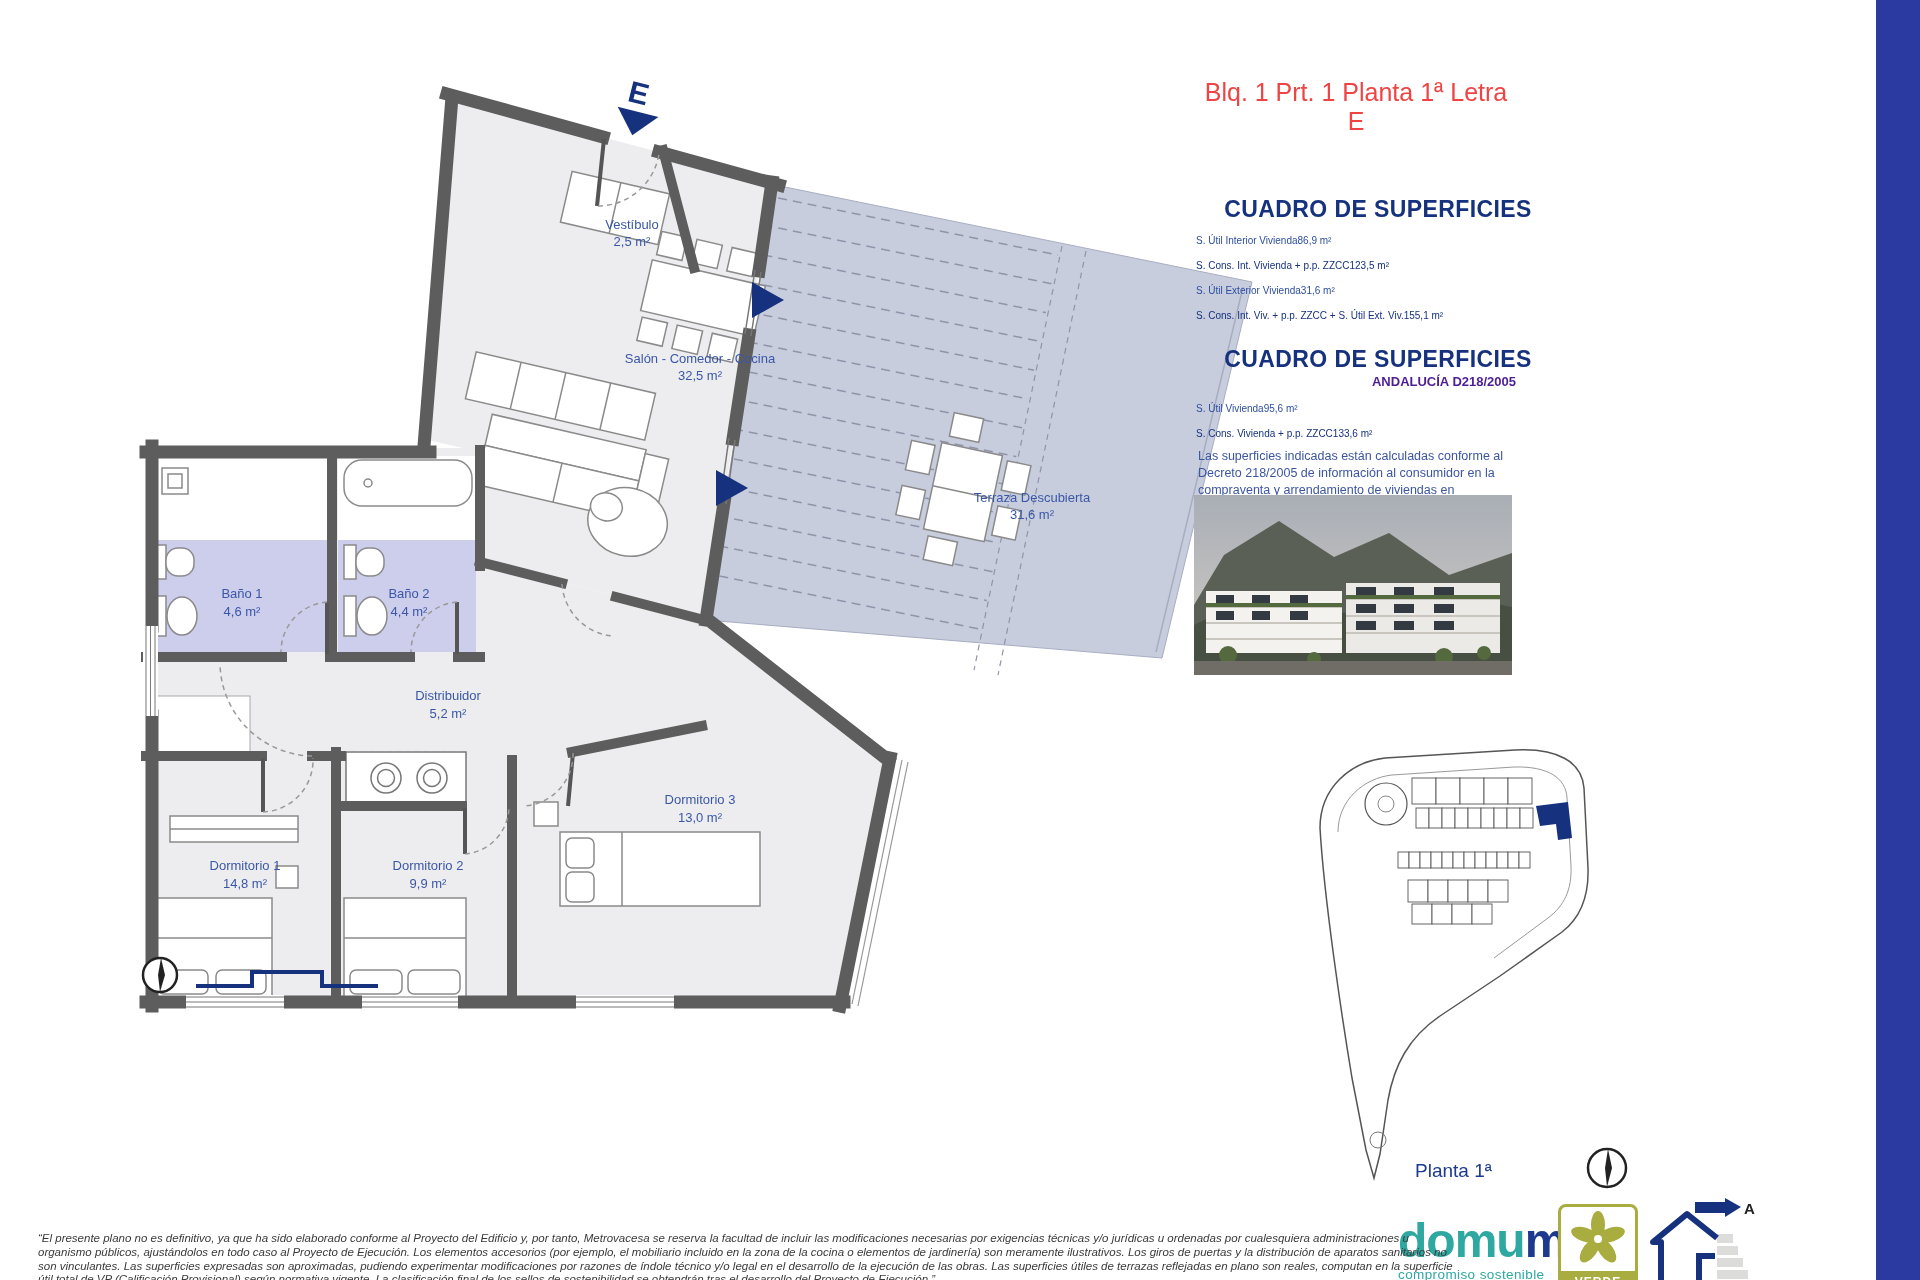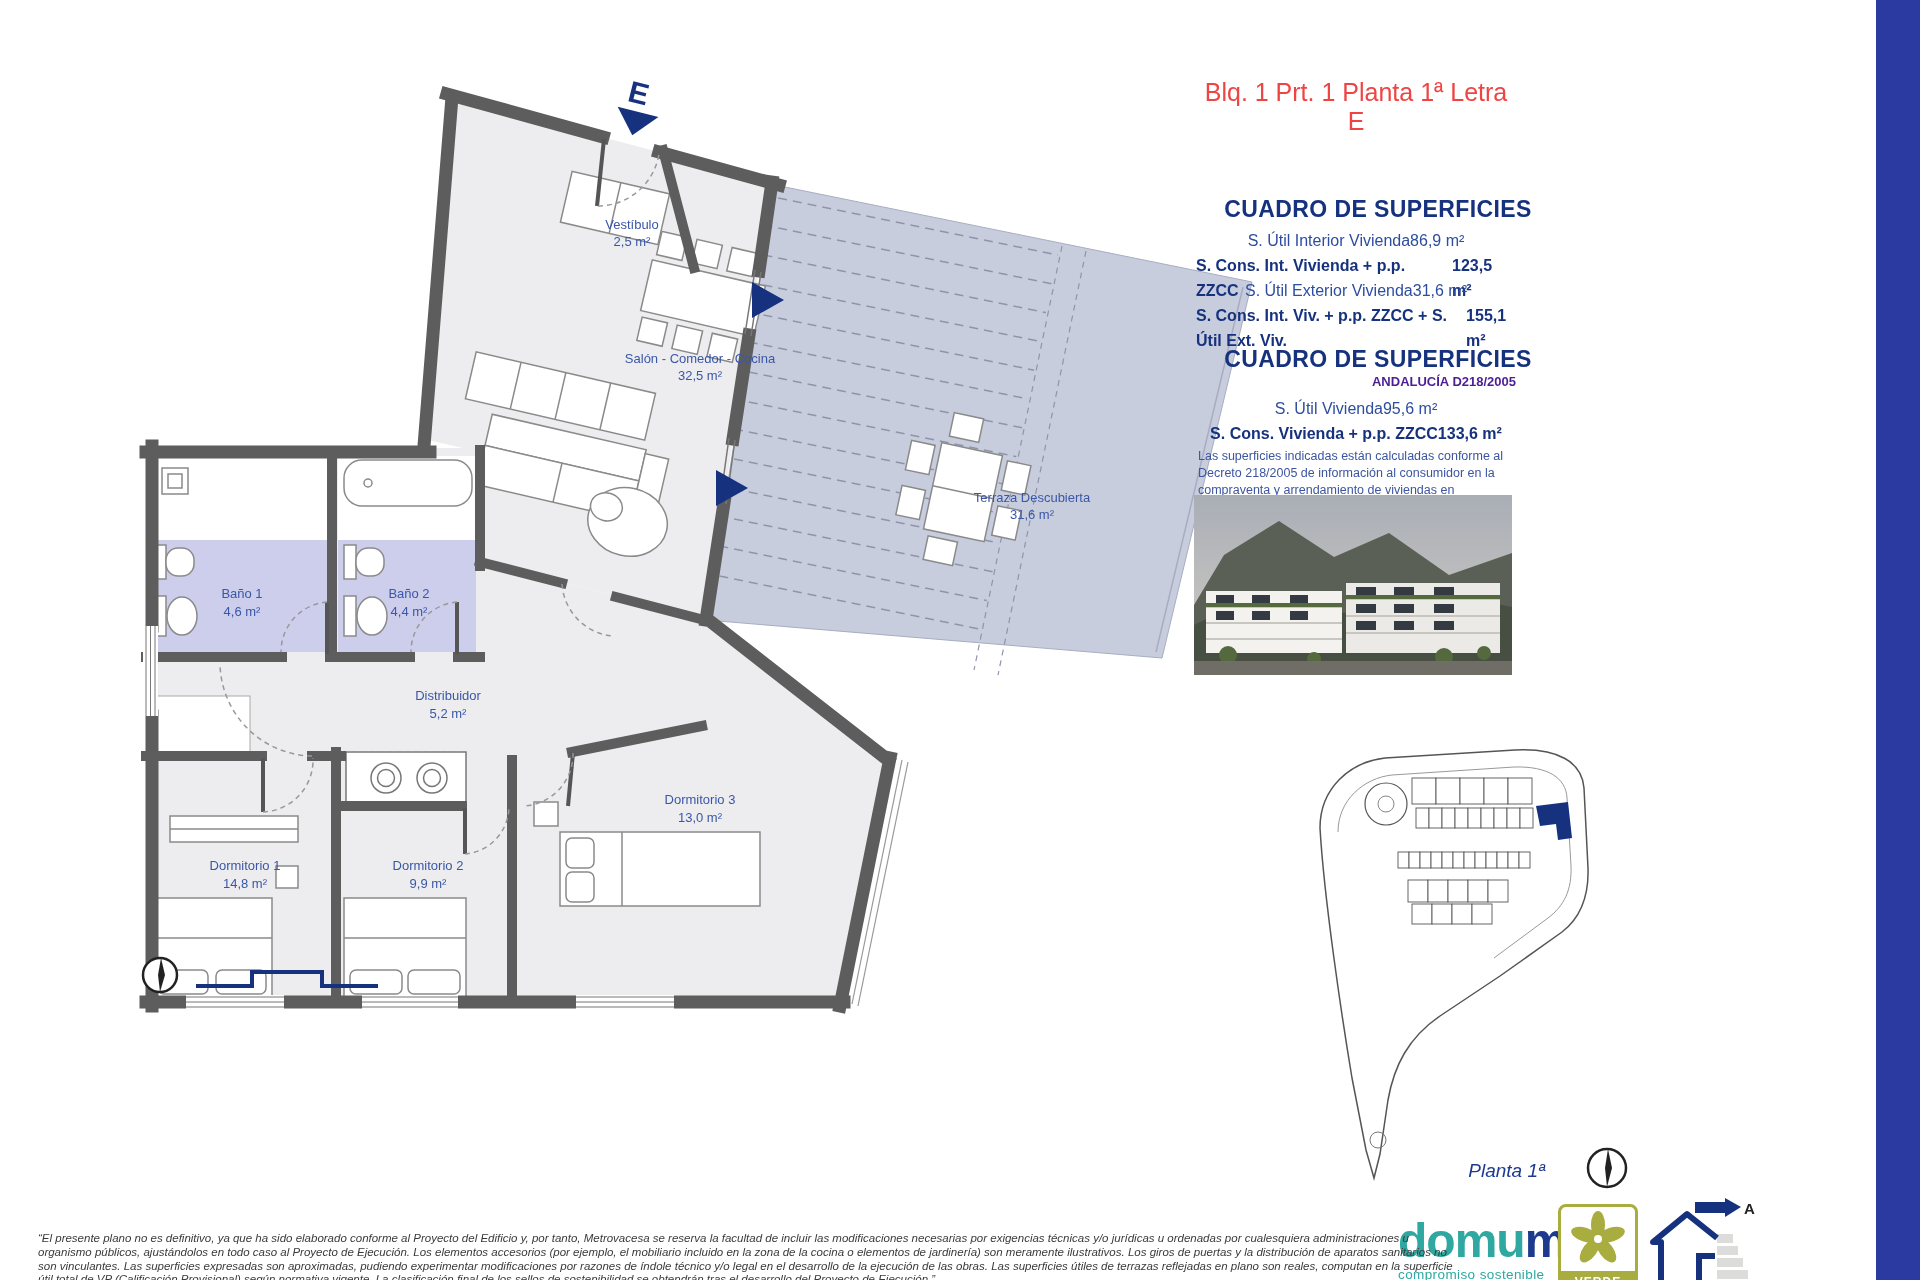--- a/index.html
+++ b/index.html
@@ -6,28 +6,28 @@
   #page{position:relative;width:1920px;height:1280px;background:#ffffff;overflow:hidden;
         font-family:"Liberation Sans",sans-serif;}
   .abs{position:absolute;}
   
   #sidebar{left:1196px;top:0;width:320px;height:1280px;}
   .sb-title{top:78px;left:0;width:320px;text-align:center;font-size:25px;color:#ef4444;}
   .sb-subtitle{top:116px;left:0;width:320px;text-align:center;font-size:29px;color:#1d3a8f;}
   .sb-h{left:0;width:320px;text-align:center;font-size:23px;font-weight:bold;color:#16327e;letter-spacing:.4px;margin-left:22px;}
   .sb-sub{left:0;width:320px;text-align:right;font-size:13px;font-weight:bold;color:#4c1d95;}
   .rows{left:0;width:320px;}
-  .srow{display:flex;justify-content:center;height:25px;line-height:25px;font-size:16px;color:#2d4da0;}
-  .srow.bold{font-weight:bold;color:#16327e;}
+  .srow{display:flex;justify-content:flex-start;height:25px;line-height:25px;font-size:10px;color:#2d4da0;}
+  .srow.bold{font-weight:normal;color:#16327e;}
   .note{left:2px;width:318px;font-size:12.5px;line-height:17px;color:#3b55a0;text-align:left;}
   
   #photo{left:1194px;top:495px;width:318px;height:180px;}
   
   #siteplan{left:1290px;top:748px;width:320px;height:436px;}
-  #planta-label{left:1415px;top:1160px;width:130px;text-align:right;font-size:19px;color:#1d3a8f;font-style:italic;}
+  #planta-label{left:1415px;top:1160px;width:130px;text-align:left;font-size:19px;color:#1d3a8f;}
   #compass-right{left:1583px;top:1144px;width:48px;height:48px;}
   
   #domum{left:1398px;top:1216px;width:170px;}
   #domum .word{font-size:48px;font-weight:bold;letter-spacing:-1px;line-height:50px;}
   #domum .teal{color:#2ea8a0;}
   #domum .blue{color:#1d3a8f;}
   #domum .tagline{font-size:13.5px;color:#2ea8a0;margin-top:1px;letter-spacing:.4px;}
   #verde{left:1558px;top:1204px;width:74px;height:86px;border:3px solid #a9ac3e;border-radius:8px;background:#fff;}
   #verde .bar{position:absolute;left:0;right:0;bottom:0;height:22px;background:#a9ac3e;color:#fff;
               font-size:12px;font-weight:bold;text-align:center;line-height:22px;letter-spacing:1px;}

